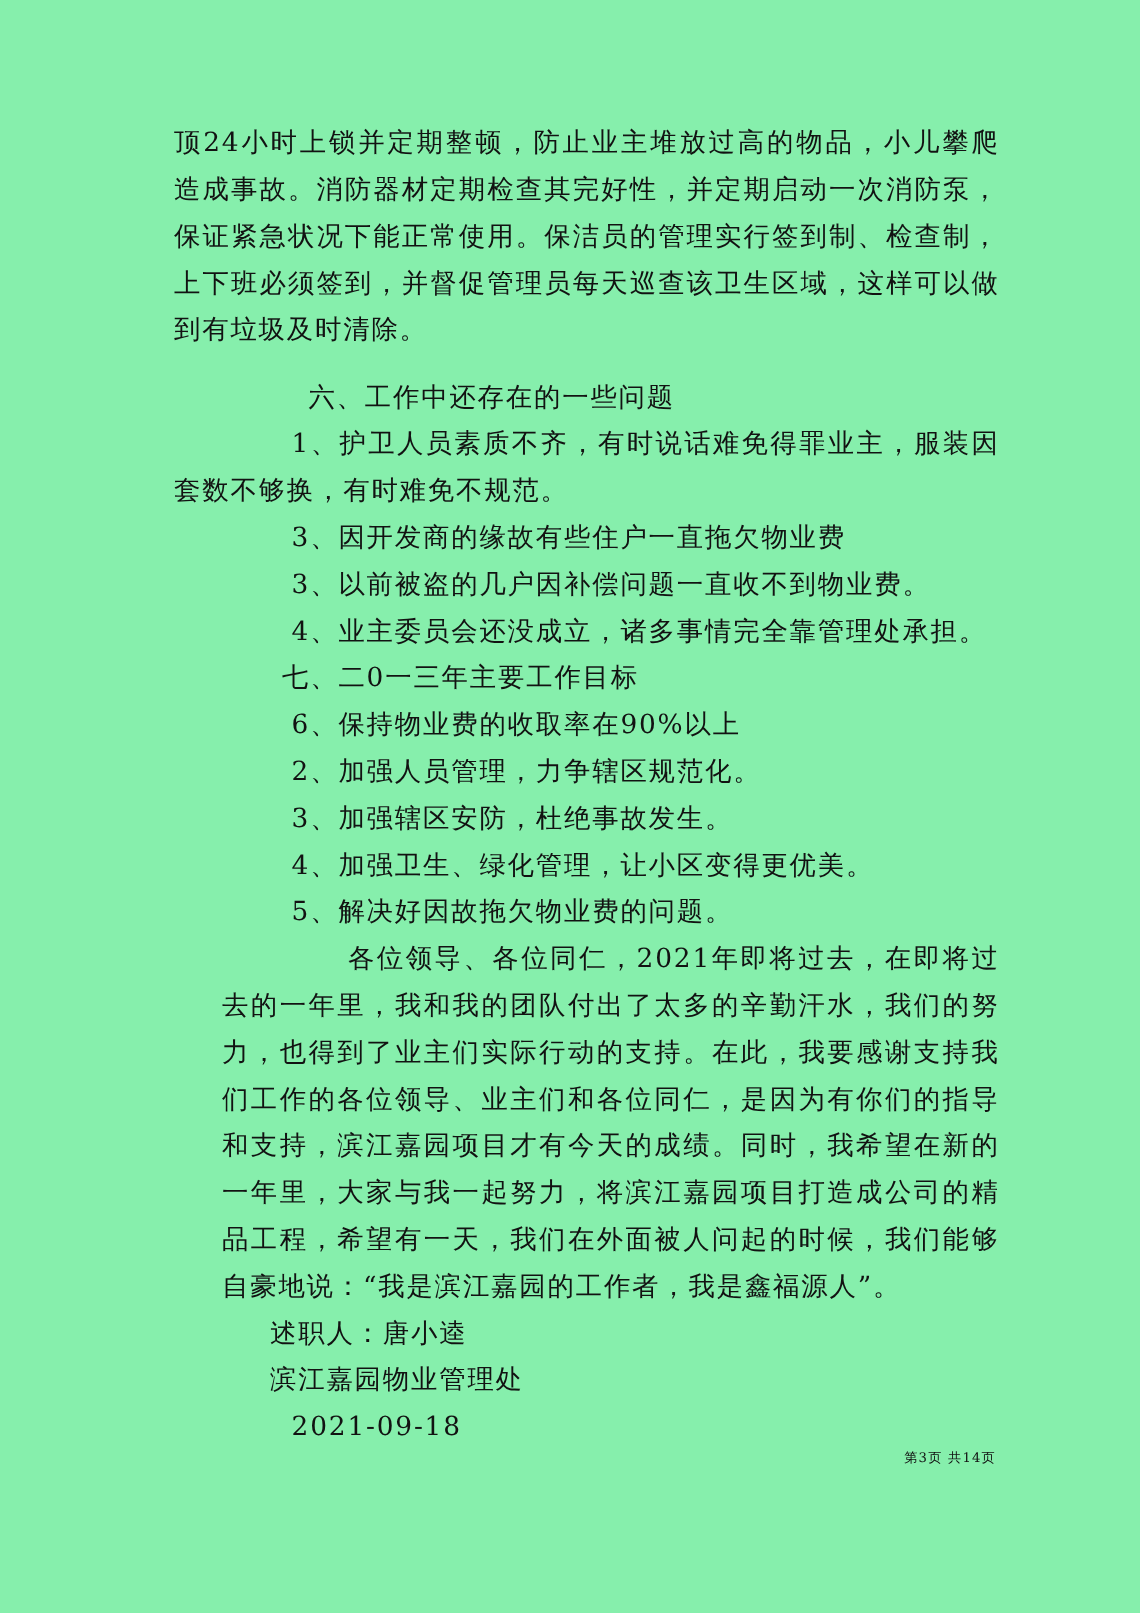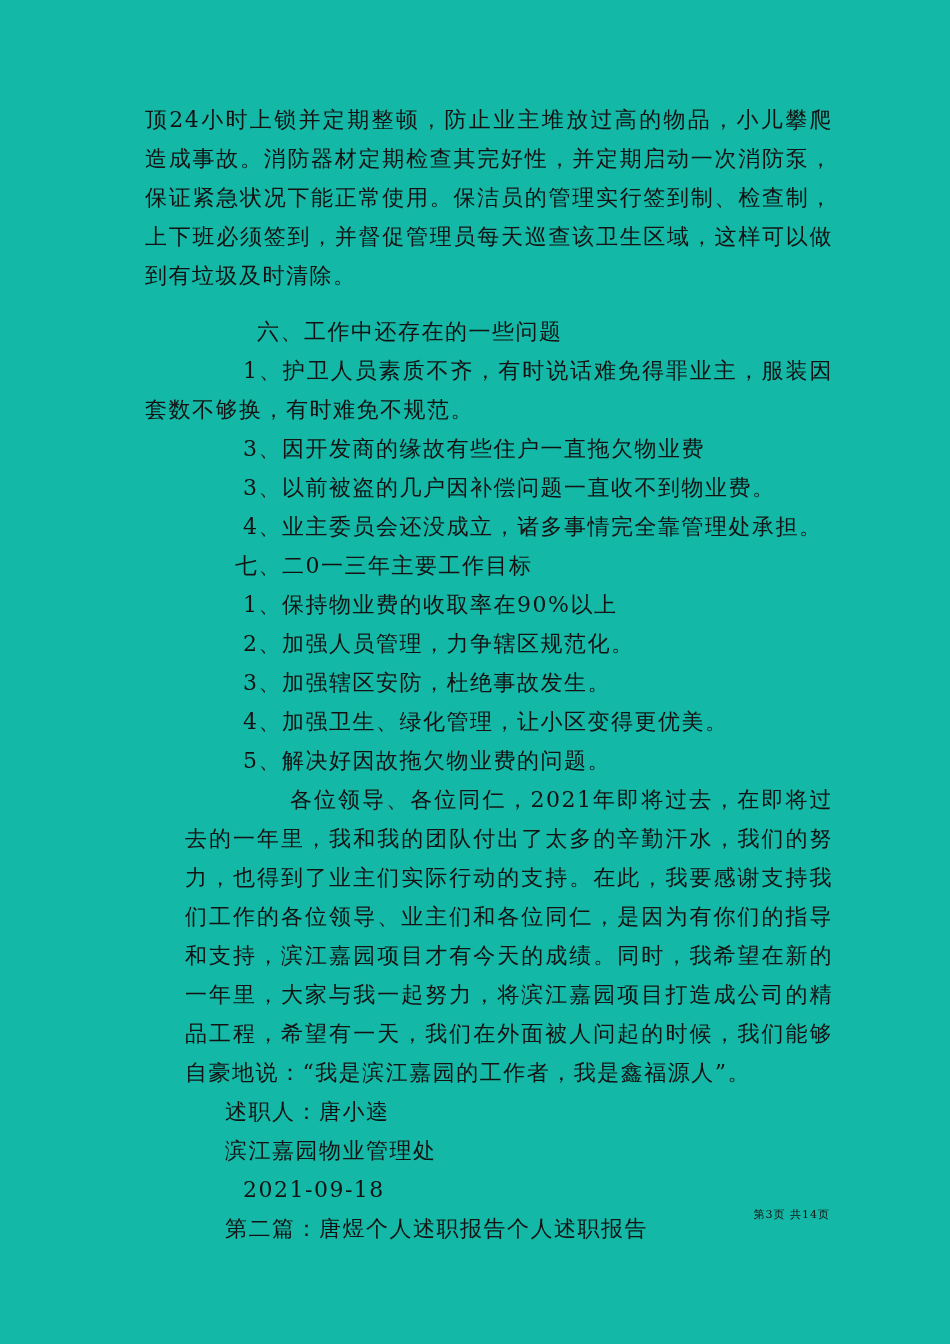--- a/index.html
+++ b/index.html
@@ -4,21 +4,21 @@
 <style>
   html, body {
     margin: 0;
     padding: 0;
     background: #ffffff;
   }
   .page {
     position: relative;
     width: 950px;
     height: 1344px;
-    background: #14b8a6;
+    background: #86efac;
     font-family: "DejaVu Serif", "Liberation Serif", serif;
     color: #121212;
     overflow: hidden;
   }
   .content {
     position: absolute;
     left: 145px;
     top: 100px;
     width: 688px;
     font-size: 22px;
@@ -51,25 +51,24 @@
 
 <div class="page">
   <div class="content">
     <p class="para">顶24小时上锁并定期整顿，防止业主堆放过高的物品，小儿攀爬造成事故。消防器材定期检查其完好性，并定期启动一次消防泵，保证紧急状况下能正常使用。保洁员的管理实行签到制、检查制，上下班必须签到，并督促管理员每天巡查该卫生区域，这样可以做到有垃圾及时清除。</p>
     <p class="para ind-h6">六、工作中还存在的一些问题</p>
     <p class="para ind-item">1、护卫人员素质不齐，有时说话难免得罪业主，服装因套数不够换，有时难免不规范。</p>
     <p class="para ind-item">3、因开发商的缘故有些住户一直拖欠物业费</p>
     <p class="para ind-item">3、以前被盗的几户因补偿问题一直收不到物业费。</p>
     <p class="para ind-item">4、业主委员会还没成立，诸多事情完全靠管理处承担。</p>
     <p class="para ind-h7">七、二0一三年主要工作目标</p>
-    <p class="para ind-item">1、保持物业费的收取率在90%以上</p>
+    <p class="para ind-item">6、保持物业费的收取率在90%以上</p>
     <p class="para ind-item">2、加强人员管理，力争辖区规范化。</p>
     <p class="para ind-item">3、加强辖区安防，杜绝事故发生。</p>
     <p class="para ind-item">4、加强卫生、绿化管理，让小区变得更优美。</p>
     <p class="para ind-item">5、解决好因故拖欠物业费的问题。</p>
     <p class="para ind-close">各位领导、各位同仁，2021年即将过去，在即将过去的一年里，我和我的团队付出了太多的辛勤汗水，我们的努力，也得到了业主们实际行动的支持。在此，我要感谢支持我们工作的各位领导、业主们和各位同仁，是因为有你们的指导和支持，滨江嘉园项目才有今天的成绩。同时，我希望在新的一年里，大家与我一起努力，将滨江嘉园项目打造成公司的精品工程，希望有一天，我们在外面被人问起的时候，我们能够自豪地说：“我是滨江嘉园的工作者，我是鑫福源人”。</p>
     <p class="para ind-sign">述职人：唐小逵</p>
     <p class="para ind-sign">滨江嘉园物业管理处</p>
     <p class="para ind-date">2021-09-18</p>
-    <p class="para ind-sign">第二篇：唐煜个人述职报告个人述职报告</p>
   </div>
   <div class="footer">第3页 共14页</div>
 </div>
 
 </body></html>

